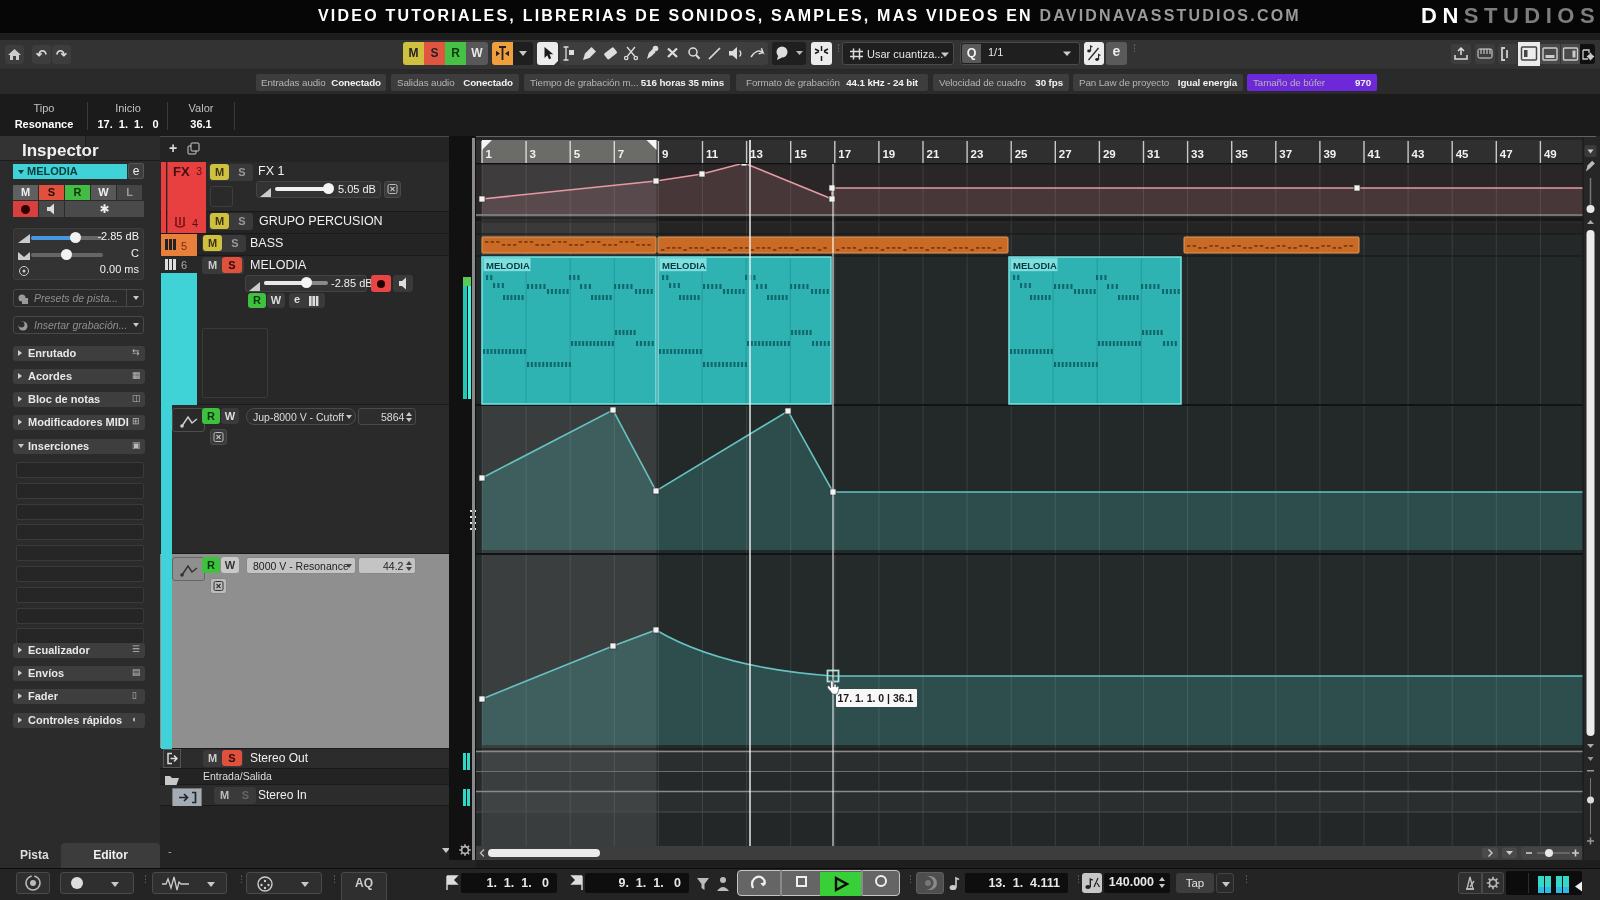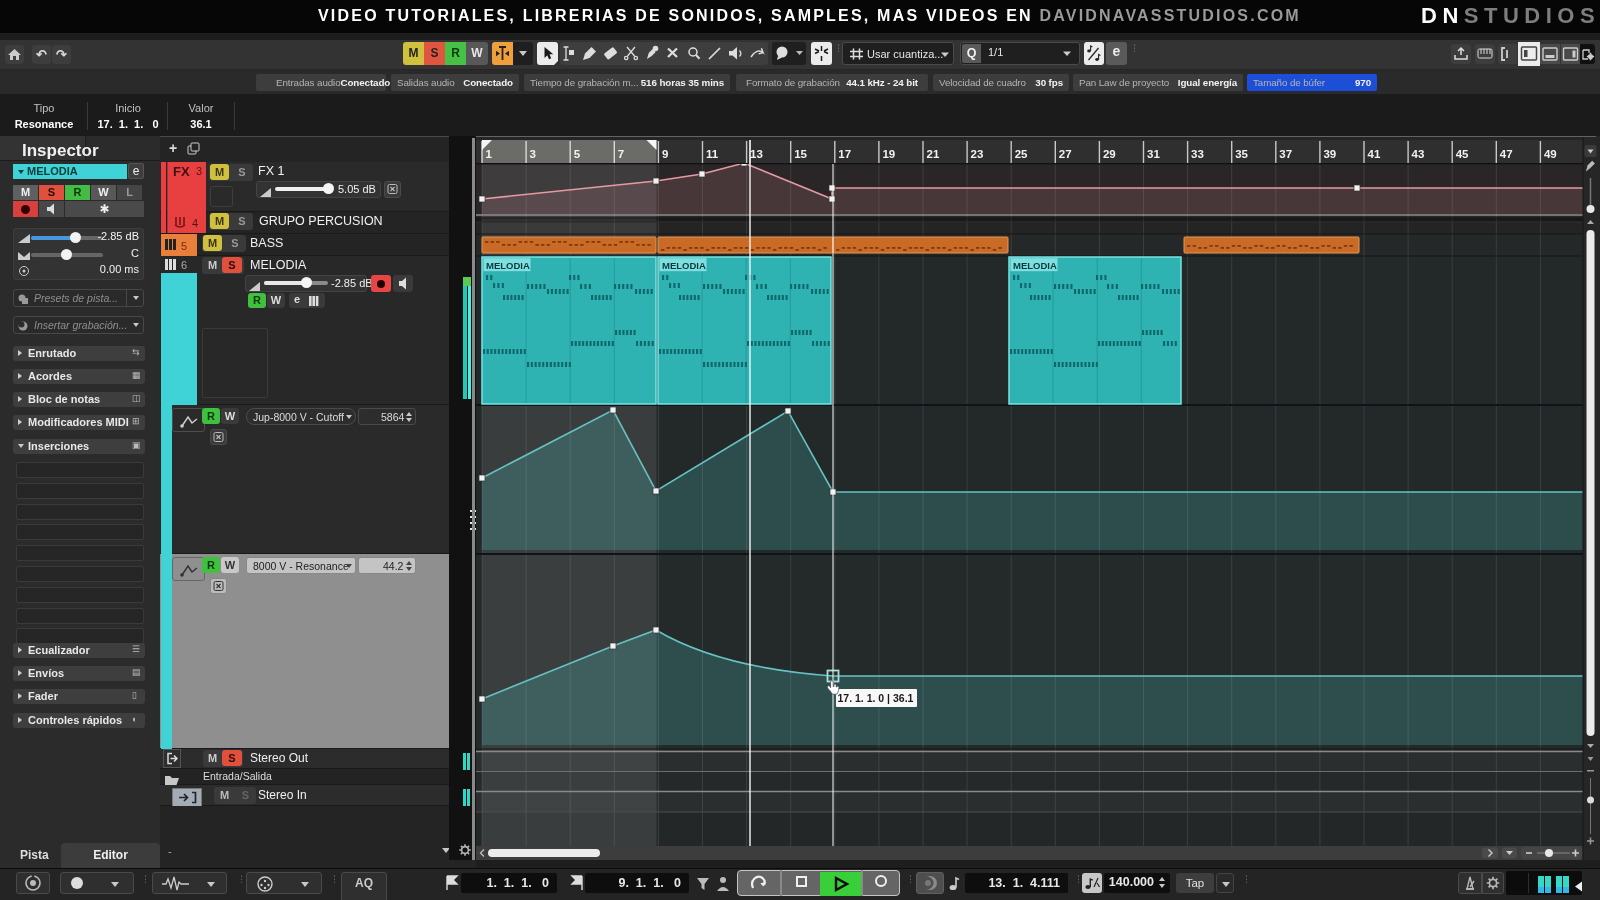--- a/index.html
+++ b/index.html
@@ -129,21 +129,21 @@
         <rect x="2.5" y="4" width="14" height="12" rx="1" stroke="#ccc" stroke-width="1.4" fill="none"></rect>
         <rect x="11.5" y="6.5" width="3" height="7" fill="#ccc"></rect>
       </svg></div>
     <div class="abs" style="left:1580px;top:4px;width:15px;height:20px;background:#101010;border-radius:3px;border-radius:0 3px 3px 0"><svg width="15" height="20">
         <path d="M3,6 h6 v3 M3,6 v9 h5" stroke="#ccc" stroke-width="1.3" fill="none"></path>
         <circle cx="10.5" cy="12.5" r="2.6" fill="#ccc"></circle>
         <path d="M10.5,8.8 v1.2 M10.5,15 v1.2 M6.9,12.5 h1.2 M12.9,12.5 h1.2" stroke="#ccc" stroke-width="1.6"></path>
       </svg></div>
   </div>
 <div class="abs" style="left:0;top:70px;width:1600px;height:24px;background:#2a2a2a"></div>
-<div class="abs txt" style="left:256px;top:74px;width:130px;height:17px;background:#3d3d3d;border-radius:2px;font-size:9.8px;color:#b5b5b5;line-height:17px;display:flex;justify-content:space-between;padding:0 20px;letter-spacing:-0.1px">
+<div class="abs txt" style="left:256px;top:74px;width:130px;height:17px;background:#3d3d3d;border-radius:2px;font-size:9.8px;color:#b5b5b5;line-height:17px;display:flex;justify-content:space-between;padding:0 5px;letter-spacing:-0.1px">
     <span>Entradas audio</span>
     <b style="color:#f2f2f2">Conectado</b>
   </div>
 <div class="abs txt" style="left:391px;top:74px;width:128px;height:17px;background:#3d3d3d;border-radius:2px;font-size:9.8px;color:#b5b5b5;line-height:17px;display:flex;justify-content:space-between;padding:0 6px;letter-spacing:-0.1px">
     <span>Salidas audio</span>
     <b style="color:#f2f2f2">Conectado</b>
   </div>
 <div class="abs txt" style="left:524px;top:74px;width:206px;height:17px;background:#3d3d3d;border-radius:2px;font-size:9.8px;color:#b5b5b5;line-height:17px;display:flex;justify-content:space-between;padding:0 6px;letter-spacing:-0.1px">
     <span>Tiempo de grabación m...</span>
     <b style="color:#f2f2f2">516 horas 35 mins</b>
@@ -153,21 +153,21 @@
     <b style="color:#f2f2f2">44.1 kHz - 24 bit</b>
   </div>
 <div class="abs txt" style="left:933px;top:74px;width:136px;height:17px;background:#3d3d3d;border-radius:2px;font-size:9.8px;color:#b5b5b5;line-height:17px;display:flex;justify-content:space-between;padding:0 6px;letter-spacing:-0.1px">
     <span>Velocidad de cuadro</span>
     <b style="color:#f2f2f2">30 fps</b>
   </div>
 <div class="abs txt" style="left:1073px;top:74px;width:170px;height:17px;background:#3d3d3d;border-radius:2px;font-size:9.8px;color:#b5b5b5;line-height:17px;display:flex;justify-content:space-between;padding:0 6px;letter-spacing:-0.1px">
     <span>Pan Law de proyecto</span>
     <b style="color:#f2f2f2">Igual energía</b>
   </div>
-<div class="abs txt" style="left:1247px;top:74px;width:130px;height:17px;background:#1d4ed8;border-radius:2px;font-size:9.8px;color:#b5b5b5;line-height:17px;display:flex;justify-content:space-between;padding:0 6px;letter-spacing:-0.1px">
+<div class="abs txt" style="left:1247px;top:74px;width:130px;height:17px;background:#6d28d9;border-radius:2px;font-size:9.8px;color:#b5b5b5;line-height:17px;display:flex;justify-content:space-between;padding:0 6px;letter-spacing:-0.1px">
     <span>Tamaño de búfer</span>
     <b style="color:#f2f2f2">970</b>
   </div>
 <div class="abs" style="left:0;top:94px;width:1600px;height:42px;background:#1b1b1b">
     <div class="abs txt" style="left:0px;top:8px;width:88px;text-align:center;font-size:11px;color:#c0c0c0">Tipo</div>
     <div class="abs txt" style="left:0px;top:24px;width:88px;text-align:center;font-size:11px;font-weight:bold;color:#fff">Resonance</div>
     <div class="abs" style="left:87px;top:8px;width:1px;height:28px;background:#3a3a3a"></div>
     <div class="abs txt" style="left:88px;top:8px;width:80px;text-align:center;font-size:11px;color:#c0c0c0">Inicio</div>
     <div class="abs txt" style="left:88px;top:24px;width:80px;text-align:center;font-size:11px;font-weight:bold;color:#fff">17.&nbsp;&nbsp;1.&nbsp;&nbsp;1.&nbsp;&nbsp;&nbsp;0</div>
     <div class="abs" style="left:167px;top:8px;width:1px;height:28px;background:#3a3a3a"></div>

